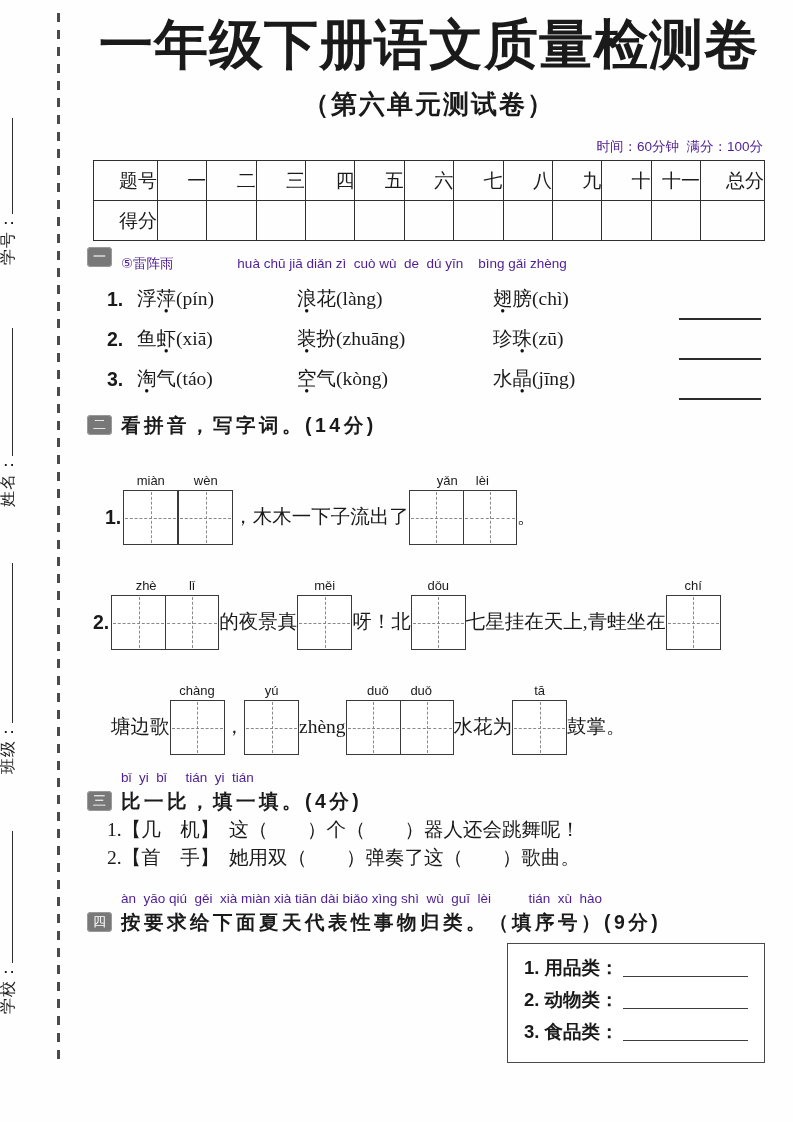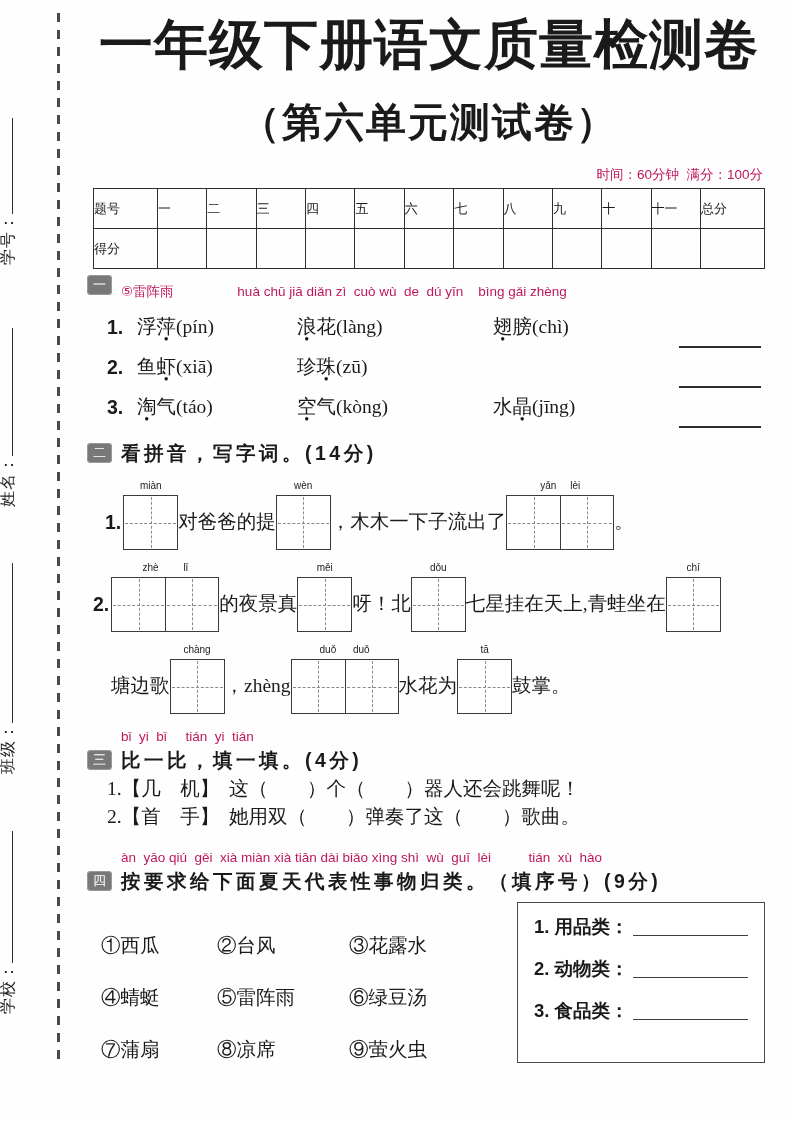--- a/index.html
+++ b/index.html
@@ -11,69 +11,69 @@
   .fold-line { position:absolute; left:57px; top:13px; width:3px; height:1048px;
     background-image:repeating-linear-gradient(to bottom,#4a4a4a 0 9px,transparent 9px 17px); }
   .side-unit { position:absolute; left:22px; transform:rotate(-90deg); transform-origin:left bottom;
     white-space:nowrap; font-size:16px; letter-spacing:1px; height:24px; display:flex; align-items:baseline; }
   .side-blank { display:inline-block; border-bottom:1.8px solid #2e2e2e; height:15px; }
 
   
   .main { position:absolute; left:93px; top:16px; width:672px; }
 
   .title { text-align:center; font-size:54px; font-weight:bold; letter-spacing:1px; line-height:1.1; }
-  .subtitle { text-align:center; font-size:40px; font-weight:bold; letter-spacing:2px; margin-top:20px; }
+  .subtitle { text-align:center; font-size:26px; font-weight:bold; letter-spacing:2px; margin-top:12px; }
   .meta { text-align:right; font-size:17px; margin-top:16px; padding-right:2px; }
 
   table.score { border-collapse:collapse; width:100%; margin-top:5px; table-layout:fixed; }
-  table.score td { border:1.6px solid #2f2f2f; height:40px; text-align:left; font-size:13px; }
+  table.score td { border:1.6px solid #2f2f2f; height:40px; text-align:right; font-size:19px; }
   table.score td.lab { width:64px; }
   table.score td.total { width:64px; }
 
   .section { position:relative; }
   .qhead { position:relative; padding-left:28px; }
   .qbadge { position:absolute; left:-6px; bottom:5px; width:25px; height:20px; background:#787878;
     color:#fff; border-radius:4px; font-size:13px; line-height:20px; text-align:center;
     font-family:"Liberation Sans",sans-serif; box-shadow:0 0 0 1px #9a9a9a inset; }
-  .py-line { font-family:"Liberation Sans","DejaVu Sans",sans-serif; font-size:13.5px; color:#be185d;
+  .py-line { font-family:"Liberation Sans","DejaVu Sans",sans-serif; font-size:13.5px; color:#4c1d95;
     white-space:pre; line-height:17px; }
   .qtitle { font-size:19.5px; font-weight:bold; letter-spacing:3.5px; line-height:30px; font-family:"Liberation Sans",sans-serif; }
   .iblank { display:inline-block; width:52px; border-bottom:2px solid #3a3a3a; height:18px; vertical-align:-2px; }
 
   
   .q1row { display:flex; font-size:19.5px; margin-top:14px; line-height:26px; align-items:flex-end; }
   .q1row .num { width:30px; font-family:"Liberation Sans",sans-serif; font-weight:bold; }
   .q1row .g1 { width:160px; }
   .q1row .g2 { width:196px; }
   .q1row .g3 { width:160px; }
   .ud { position:relative; display:inline-block; }
   .ud::after { content:"•"; position:absolute; left:50%; transform:translateX(-50%); bottom:-13px; font-size:14px; color:#111; }
   .ansline { width:82px; border-bottom:2px solid #2c2c2c; margin-left:auto; margin-right:4px; height:24px; transform:translateY(8px); }
 
   
   .wline { display:flex; align-items:flex-end; margin-top:8px; }
   .seg { font-size:19.5px; padding-bottom:16px; white-space:pre; line-height:24px; }
   .seg.num { font-family:"Liberation Sans",sans-serif; font-weight:bold; padding-right:2px; }
   .pyu { display:flex; flex-direction:column; align-items:center; }
-  .py { font-family:"Liberation Sans","DejaVu Sans",sans-serif; font-size:10px; line-height:19px; white-space:pre; }
+  .py { font-family:"Liberation Sans","DejaVu Sans",sans-serif; font-size:13px; line-height:19px; white-space:pre;margin-top:23px; }
   .tzg { display:flex; border:1.7px solid #3a3a3a; background:#fff; }
   .tzg .c { width:53px; height:53px; position:relative; }
   .tzg .c + .c { border-left:1.7px solid #3a3a3a; }
   .tzg .c::before { content:""; position:absolute; left:1px; right:1px; top:50%; border-top:1.4px dashed #8a8a8a; }
   .tzg .c::after { content:""; position:absolute; top:1px; bottom:1px; left:50%; border-left:1.4px dashed #8a8a8a; }
 
   
   .q3row { font-size:19.5px; white-space:pre; line-height:28px; }
 
   
   .q4body { display:flex; margin-top:6px; }
   .q4items { display:grid; grid-template-columns:116px 132px 168px; row-gap:25px; font-size:19.5px;
     align-content:start; margin-top:30px; padding-left:8px; }
   .q4box { margin-left:auto; width:258px; border:1.7px solid #4a4a4a; padding:12px 14px 18px 16px;
-    display:flex; flex-direction:column; gap:18px; background:#fff; }
+    display:flex; flex-direction:column; gap:8px; background:#fff; }
   .q4line { display:flex; font-size:18.5px; font-weight:bold; line-height:24px; font-family:"Liberation Sans",sans-serif; }
   .q4blank { flex:1; border-bottom:1.7px solid #3e3e3e; margin:0 2px 3px 4px; } .mt14 { margin-top:14px; } .mt18 { margin-top:18px; }
 </style>
 </head>
 <body>
 
 <div class="page">
 
   <div class="fold-line"></div>
 
@@ -144,20 +144,21 @@
       <div class="q1row" style="padding-left:14px">
         <span class="num">1.</span>
         <span class="g1"><span>浮</span><span class="ud">萍</span><span>(pín)</span></span>
         <span class="g2"><span></span><span class="ud">浪</span><span>花(làng)</span></span>
         <span class="g3"><span></span><span class="ud">翅</span><span>膀(chì)</span></span>
         <span class="ansline"></span>
       </div>
       <div class="q1row" style="padding-left:14px">
         <span class="num">2.</span>
         <span class="g1"><span>鱼</span><span class="ud">虾</span><span>(xiā)</span></span>
+        <span class="g2"><span></span><span class="ud">装</span><span>扮(zhuāng)</span></span>
         <span class="g3"><span>珍</span><span class="ud">珠</span><span>(zū)</span></span>
         <span class="ansline"></span>
       </div>
       <div class="q1row" style="padding-left:14px">
         <span class="num">3.</span>
         <span class="g1"><span></span><span class="ud">淘</span><span>气(táo)</span></span>
         <span class="g2"><span></span><span class="ud">空</span><span>气(kòng)</span></span>
         <span class="g3"><span>水</span><span class="ud">晶</span><span>(jīng)</span></span>
         <span class="ansline"></span>
       </div>
@@ -170,21 +171,20 @@
       </div>
 
       <div class="wline" style="padding-left:12px">
         <span class="seg num">1.</span>
         <span class="pyu">
             <span class="py">miàn</span>
             <span class="tzg">
               <span class="c"></span>
             </span>
           </span>
-        <span class="seg">对爸爸的提</span>
         <span class="pyu">
             <span class="py">wèn</span>
             <span class="tzg">
               <span class="c"></span>
             </span>
           </span>
         <span class="seg">，木木一下子流出了</span>
         <span class="pyu">
             <span class="py">yǎn     lèi</span>
             <span class="tzg">
@@ -229,20 +229,26 @@
 
       <div class="wline" style="padding-left:18px">
         <span class="seg">塘边歌</span>
         <span class="pyu">
             <span class="py">chàng</span>
             <span class="tzg">
               <span class="c"></span>
             </span>
           </span>
         <span class="seg">，</span>
+        <span class="pyu">
+            <span class="py">yú</span>
+            <span class="tzg">
+              <span class="c"></span>
+            </span>
+          </span>
         <span class="seg">zhèng</span>
         <span class="pyu">
             <span class="py">duǒ      duǒ</span>
             <span class="tzg">
               <span class="c"></span>
               <span class="c"></span>
             </span>
           </span>
         <span class="seg">水花为</span>
         <span class="pyu">
@@ -266,31 +272,20 @@
     </div>
 
     <div class="section mt18">
       <div class="qhead">
         <span class="qbadge">四</span>
         <div class="py-line">àn  yāo qiú  gěi  xià miàn xià tiān dài biǎo xìng shì  wù  guī  lèi          tián  xù  hào</div>
         <div class="qtitle">按要求给下面夏天代表性事物归类。（填序号）(9分)</div>
       </div>
 
       <div class="q4body">
-        <div class="q4items">
-          <span>①西瓜</span>
-          <span>②台风</span>
-          <span>③花露水</span>
-          <span>④蜻蜓</span>
-          <span>⑤雷阵雨</span>
-          <span>⑥绿豆汤</span>
-          <span>⑦蒲扇</span>
-          <span>⑧凉席</span>
-          <span>⑨萤火虫</span>
-        </div>
         <div class="q4box">
           <div class="q4line">
               <span>1. 用品类：</span>
               <span class="q4blank"></span>
             </div>
           <div class="q4line">
               <span>2. 动物类：</span>
               <span class="q4blank"></span>
             </div>
           <div class="q4line">

